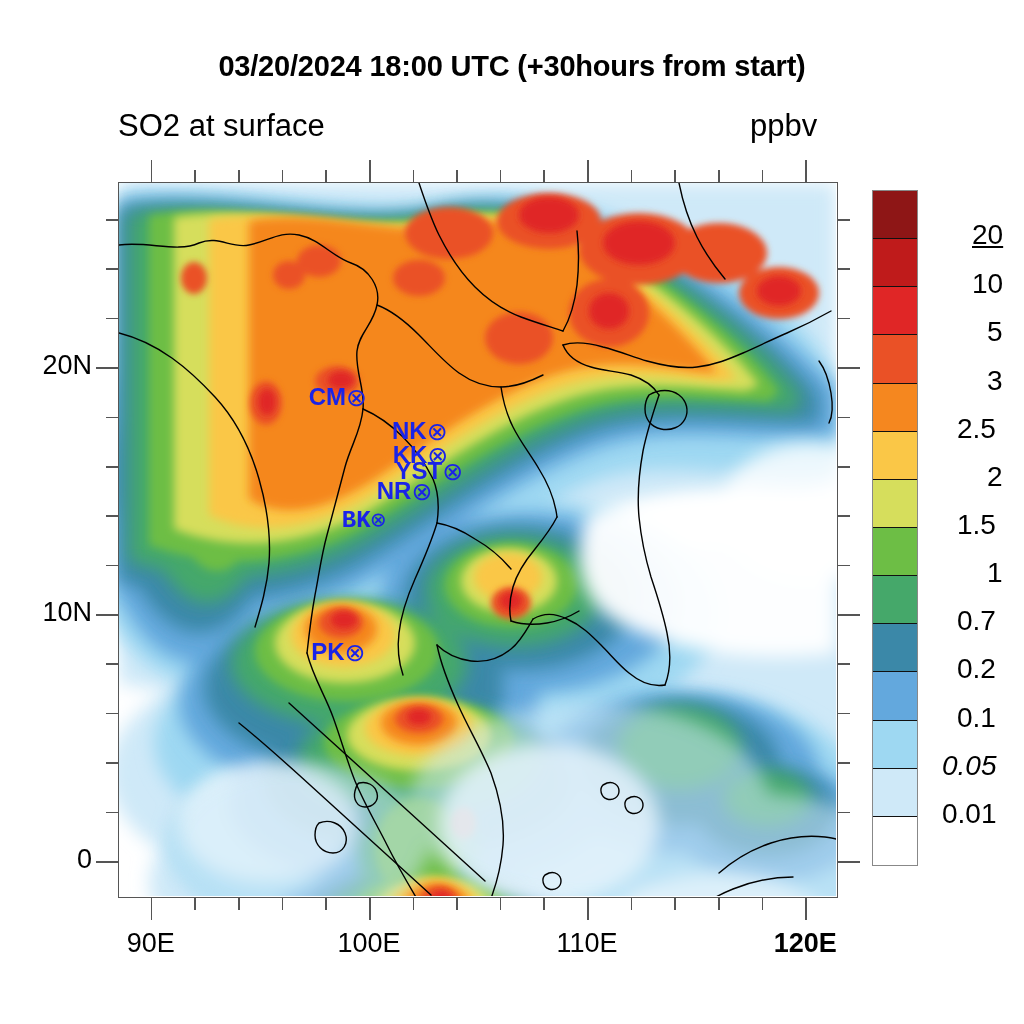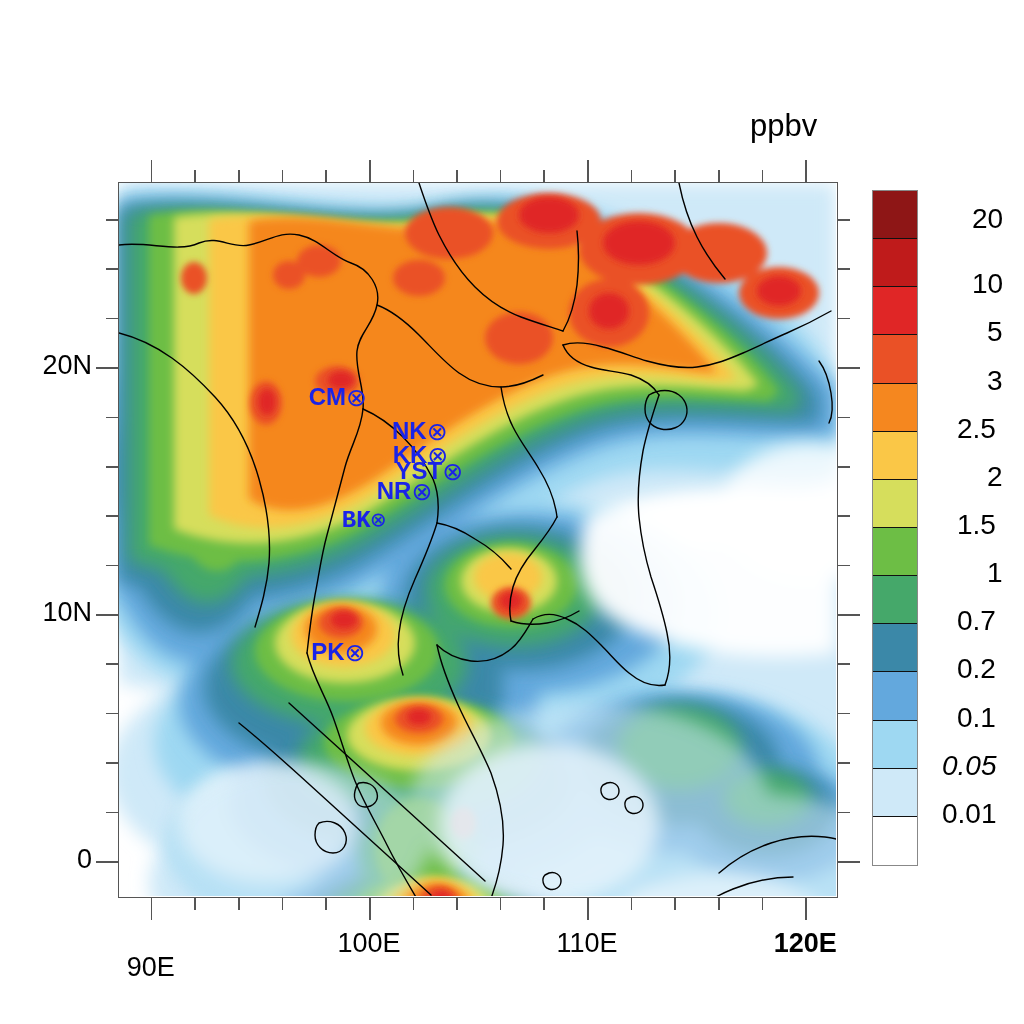--- a/index.html
+++ b/index.html
@@ -58,20 +58,22 @@
   .stn{position:absolute;color:#1a23e8;font-size:24px;font-weight:bold;
        white-space:nowrap;line-height:1;}
   .stn .mk{display:inline-block;font-weight:normal;font-size:25px;
            transform:translateY(1px);}
 </style>
 </head>
 <body>
 
 <div id="stage">
 
+  <div class="abs" id="title">03/20/2024 18:00 UTC (+30hours from start)</div>
+  <div class="abs" id="subtitle">SO2 at surface</div>
   <div class="abs" id="units">ppbv</div>
 
   <div class="abs" id="plot">
     <svg width="717" height="713" viewBox="0 0 717 713">
       <defs>
         <clipPath id="clipPlot">
             <rect x="0" y="0" width="717" height="713"></rect>
           </clipPath>
         <filter id="sm" x="-20%" y="-20%" width="140%" height="140%">
           <feGaussianBlur stdDeviation="9"></feGaussianBlur>
@@ -385,21 +387,21 @@
       <div class="tick" style="left: 106px; top: 219.034px; width: 12px; height: 1.6px;"></div>
       <div class="tick" style="left: 838px; top: 219.034px; width: 12px; height: 1.6px;"></div>
     </div>
 
   <div class="abs" id="ylabels" style="left:0;top:0;">
       <div class="abs ytl" style="left: 10px; top: 350.172px;">20N</div>
       <div class="abs ytl" style="left: 10px; top: 597.069px;">10N</div>
       <div class="abs ytl" style="left: 10px; top: 843.966px;">0</div>
     </div>
   <div class="abs" id="xlabels" style="left:0;top:0;">
-      <div class="abs xtl" style="left: 90.7273px; top: 928px; margin-top: 24px;">90E</div>
+      <div class="abs xtl" style="left: 90.7273px; top: 928px;">90E</div>
       <div class="abs xtl" style="left: 308.909px; top: 928px;">100E</div>
       <div class="abs xtl" style="left: 527.091px; top: 928px;">110E</div>
       <div class="abs xtl" style="left: 745.273px; top: 928px; font-weight: bold;">120E</div>
     </div>
 
   <div class="abs" id="stationlayer" style="left:0;top:0;width:1024px;height:1024px;">
       <div class="stn" style="left: 308.655px; top: 384.294px;"><span>CM</span><span class="mk">⊗</span></div>
       <div class="stn" style="left: 392px; top: 418.366px;"><span>NK</span><span class="mk">⊗</span></div>
       <div class="stn" style="left: 392.655px; top: 442.314px;"><span>KK</span><span class="mk">⊗</span></div>
       <div class="stn" style="left: 395.545px; top: 457.869px;"><span>YST</span><span class="mk">⊗</span></div>
@@ -419,21 +421,21 @@
       <div class="cbcell" style="height: 48.1429px; background: rgb(214, 222, 92);"></div>
       <div class="cbcell" style="height: 48.1429px; background: rgb(109, 190, 69);"></div>
       <div class="cbcell" style="height: 48.1429px; background: rgb(69, 168, 106);"></div>
       <div class="cbcell" style="height: 48.1429px; background: rgb(59, 136, 168);"></div>
       <div class="cbcell" style="height: 48.1429px; background: rgb(99, 168, 221);"></div>
       <div class="cbcell" style="height: 48.1429px; background: rgb(158, 216, 242);"></div>
       <div class="cbcell" style="height: 48.1429px; background: rgb(207, 233, 248);"></div>
       <div class="cbcell last" style="height: 48.1429px; background: rgb(255, 255, 255);"></div>
     </div>
   <div class="abs cblabels" id="cblabels">
-      <div class="cblab" style="top: 13px; left: 32px;">20</div>
+      <div class="cblab" style="top: 29px; left: 32px; text-decoration: underline;">20</div>
       <div class="cblab" style="top: 78.2857px; left: 32px;">10</div>
       <div class="cblab" style="top: 126.429px; left: 47px;">5</div>
       <div class="cblab" style="top: 174.571px; left: 47px;">3</div>
       <div class="cblab" style="top: 222.714px; left: 17px;">2.5</div>
       <div class="cblab" style="top: 270.857px; left: 47px;">2</div>
       <div class="cblab" style="top: 319px; left: 17px;">1.5</div>
       <div class="cblab" style="top: 367.143px; left: 47px;">1</div>
       <div class="cblab" style="top: 415.286px; left: 17px;">0.7</div>
       <div class="cblab" style="top: 463.429px; left: 17px;">0.2</div>
       <div class="cblab" style="top: 511.571px; left: 17px;">0.1</div>

